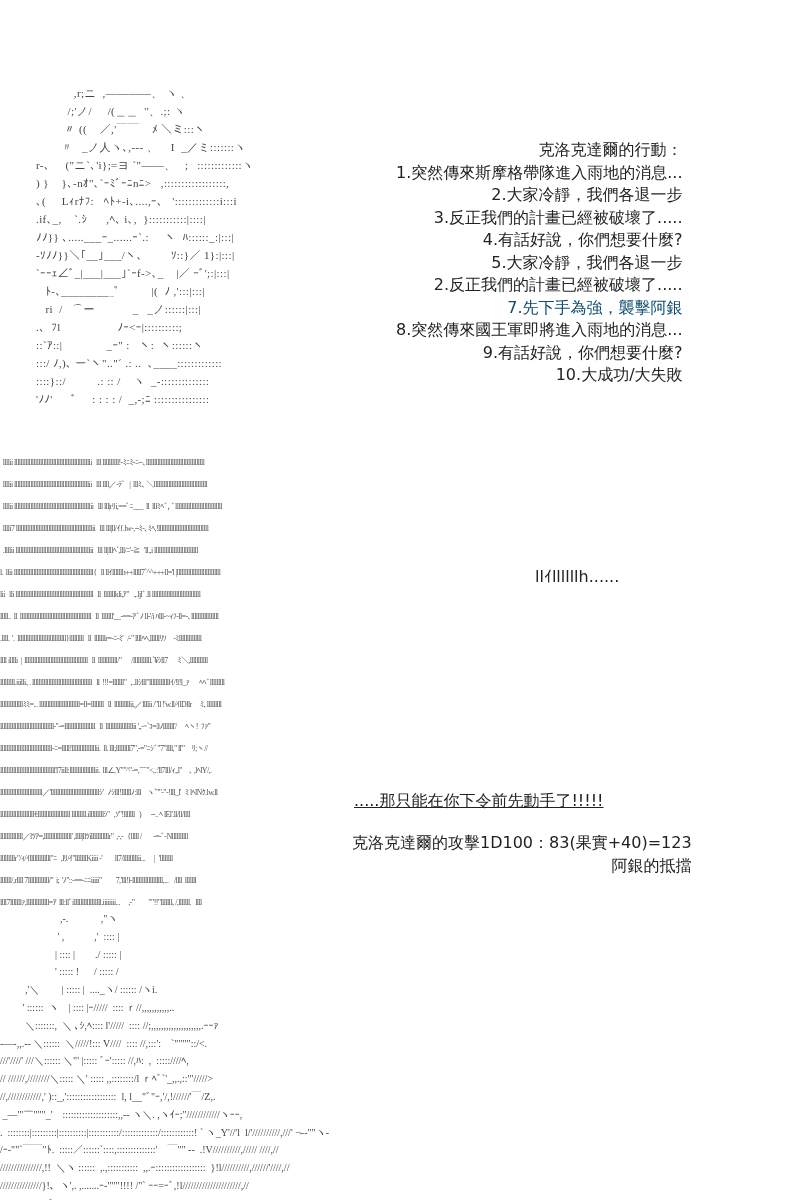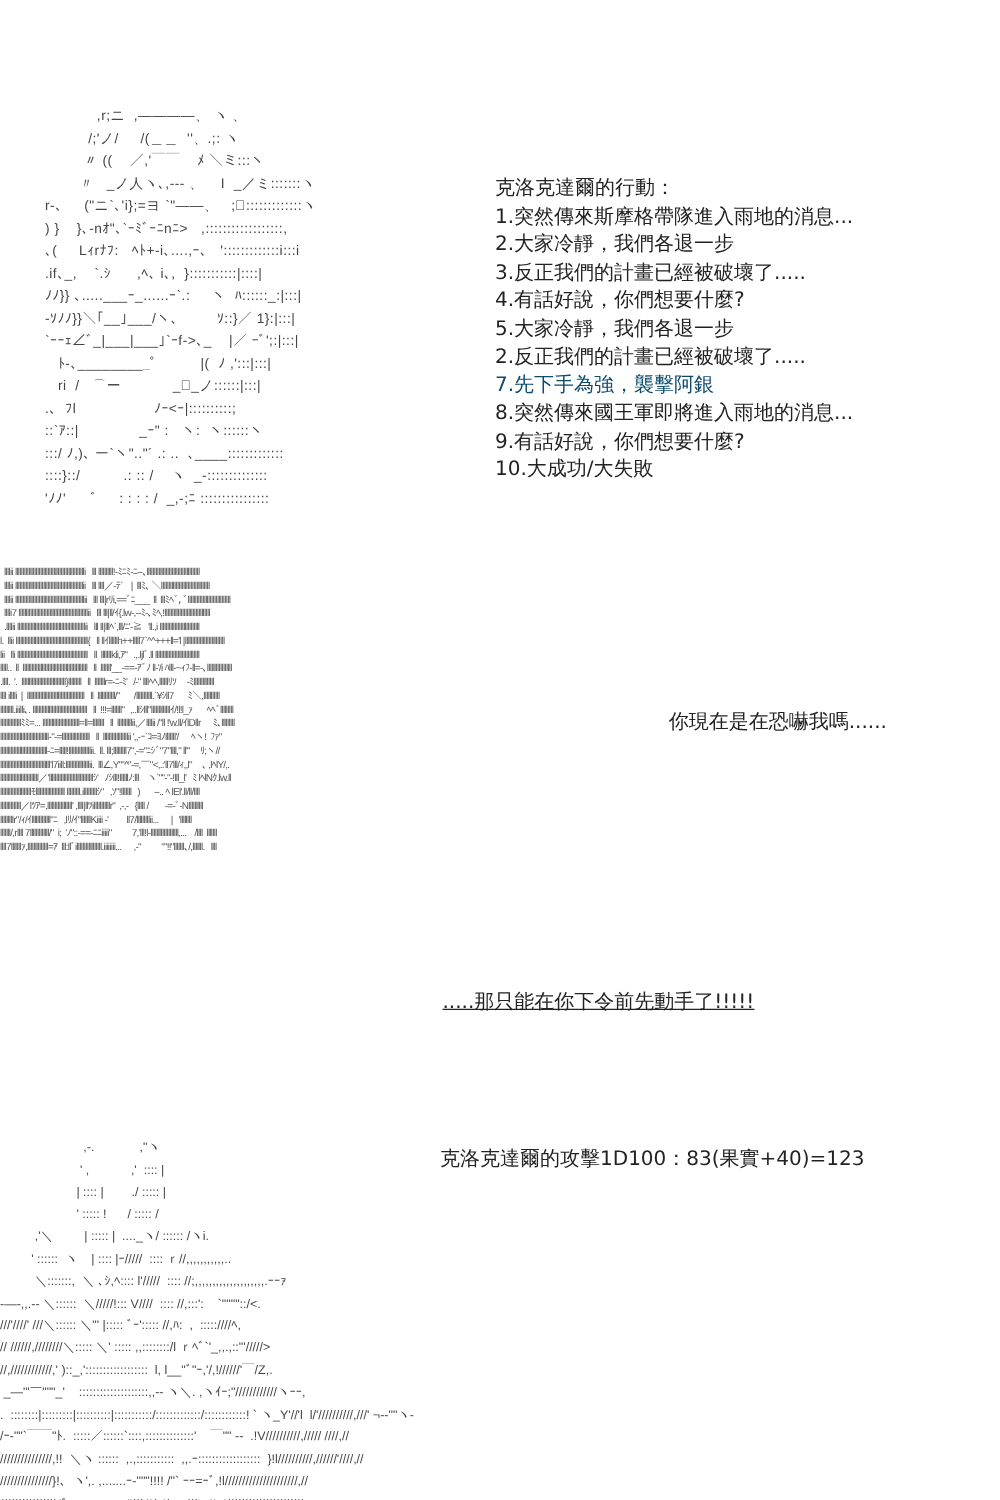--- a/index.html
+++ b/index.html
@@ -1,21 +1,21 @@
 <!DOCTYPE html>
 <html><head>
 <meta charset="utf-8">
 <style>
   html, body { margin:0; padding:0; background:#ffffff; }
   body { width:800px; height:1200px; position:relative; overflow:hidden;
          font-family:"DejaVu Sans", sans-serif; color:#222; }
-  .aa { position:absolute; margin:0; white-space:pre; font-family:Liberation Sans, sans-serif;
+  .aa { position:absolute; margin:0; white-space:pre; font-family:Liberation Serif, serif;
         color:#444; line-height:1; }
   .txt { position:absolute; font-size:16px; line-height:22.5px; color:#222; white-space:nowrap; }
-  .txt div { height:22.5px; }
+  .txt div { height:22.5px;text-align:right; }
   .red { color:#0c4a6e; }
   .dense { color:#555; }
 </style>
 </head>
 <body>
 
 <pre class="aa" style="left:36px; top:84px; font-size:11px; letter-spacing:0.4px; line-height:18px;">            ,r;ニ  ,――――、 ヽ 、
           /;'ノ/     /(＿＿  ''、.;: ヽ
          〃 ((    ／,'￣￣    ﾒ ＼ミ:::ヽ
         〃   _ノ人ヽ､,--- 、    I  _／ミ:::::::ヽ
@@ -41,21 +41,21 @@
   <div>3.反正我們的計畫已經被破壞了.....</div>
   <div>4.有話好說，你們想要什麼?</div>
   <div>5.大家冷靜，我們各退一步</div>
   <div>2.反正我們的計畫已經被破壞了.....</div>
   <div class="red">7.先下手為強，襲擊阿銀</div>
   <div>8.突然傳來國王軍即將進入雨地的消息...</div>
   <div>9.有話好說，你們想要什麼?</div>
   <div>10.大成功/大失敗</div>
 </div>
 
-<pre class="aa dense" style="left:0px; top:452px; font-size:8px; line-height:11px; letter-spacing:-0.6px; width:510px; overflow:hidden;">  llllii llllllllllllllllllllllllllllllllllllllllllllllli   lll llllllllll!-ﾐﾆﾐ-ﾆ--､llllllllllllllllllllllllllllllllllll
+<pre class="aa dense" style="left:0px; top:452px; font-size:8px; line-height:22px; letter-spacing:-0.6px; width:510px; overflow:hidden;">  llllii llllllllllllllllllllllllllllllllllllllllllllllli   lll llllllllll!-ﾐﾆﾐ-ﾆ--､llllllllllllllllllllllllllllllllllll
   llllii llllllllllllllllllllllllllllllllllllllllllllllii   lll llll／-ﾃ`    |  lllﾐ､ ＼lllllllllllllllllllllllllllllllll
   llllii lllllllllllllllllllllllllllllllllllllllllllllllii   lll lll|rﾘi,==ﾞﾆ___  ll  lllﾐﾍﾞ,ﾞlllllllllllllllllllllllllllll
   lllli7 lllllllllllllllllllllllllllllllllllllllllllllllii   lll lll|ll/ｲ{.lw-,--ﾐ-､ﾐﾍ,!lllllllllllllllllllllllllllllll
   .llllii llllllllllllllllllllllllllllllllllllllllllllllii   lll ll|lllﾍ`,lll/ﾆ'-≧   'll.,i lllllllllllllllllllllllllll
 l.  llii lllllllllllllllllllllllllllllllllllllllllllllllll{   ll llｲllllllh++lllll7`^^+++ll='l |lllllllllllllllllllllllllll
 lii   lli llllllllllllllllllllllllllllllllllllllllllllllll   ll  lllllllkli,ｱ"   .,.ljlﾞ.ll llllllllllllllllllllllllllllll
 lllll..  ll  llllllllllllllllllllllllllllllllllllllllllll   ll  lllllll'__-==-ｱﾞﾉ ll-'/i ﾊlll-~ｨﾌ-ll=-､lllllllllllllllll
 .llll.  '.  llllllllllllllllllllllllllllll}lllllllll   ll  lllllllr=-ﾆ-ﾐ'   /-" llllﾍﾍ,llllllﾘｿ     -ﾐllllllllllllll
 llll illlli  |  lllllllllllllllllllllllllllllllllllllll   ll  llllllllllll/"       /lllllllllll.`¥ｼll7       ﾐ＼,lllllllllll
 lllllllll.iiilli､. lllllllllllllllllllllllllllllllllllll   ll  !!!=lllllll"   ,..llｼlll"lllllllllllllｲ/!l!l_ｧ       ﾍﾍﾞlllllllll
@@ -63,26 +63,27 @@
 lllllllllllllllllllllllllllllllll-"-=lllllllllllllllllll   ll  lllllllllllllllllii ',,-ｰ`ｺ=ﾖﾉlllllll'/      ﾍヽ!  ﾌｧ"
 llllllllllllllllllllllllllllllll-ﾆ=lllll!lllllllllllllllii.  ll. lll;lllllllll7",-="ﾆｼﾞ"7"llll," ll'"     ﾘ;ヽ//
 llllllllllllllllllllllllllllllllll'l7iill:llllllllllllllllii.  lll∠,Y""^"-=,￣"&lt;,.:'ll7lll/ｨ,,l"     ､ ,lﾍlY/,.
 llllllllllllllllllllllllll／'llllllllllllllllllllllllllllllｼ'   ﾉｼlll!llllllﾉ:lll    ヽ`""-"-!lll_l'   ﾐ lﾍlNｸ.lw.ll
 lllllllllllllllllllllﾓllllllllllllllllllll lllllllll.illlllllllｼ"   ,ｿ"!lllllll   )       --.. ﾍ lEl'.ll/ll/llll
 llllllllllllll／lﾂｱ=,lllllllllllllllll' ,llll|llﾂilllllllllllr"  ,-,-   {lllll /        -=-ﾞ-Nllllllllll
 lllllllllr"/ｨ/ｲlllllllllllll"ﾆ   ,lﾘ/ｲ"lllllllKiiii -'         ll7/lllllllllii...      |   'llllllll
 lllllll/,rllll 7lllllllllllll/"  i;  'ﾉ"::-==-ﾆﾆiiiii"          7,'lll!l-lllllllllllllllllll,...    /llll  lllllll
 llll7lllllllｧ,llllllllllllll=ｱ  lll:llﾞilllllllllllllllll.iiiiiiii...      ,-"          ""!!"lllllll､/,lllllll.   llll</pre>
 
-<div class="txt" style="left:535px; top:566px;">你現在是在恐嚇我嗎......</div>
+<div class="txt" style="left:535px; top:566px;">llｲllllllh......</div>
 
 <div class="txt" style="left:354px; top:790px;text-decoration:underline;">.....那只能在你下令前先動手了!!!!!</div>
 
-<div class="txt" style="left:352px; top:916px;">
+<div class="txt" style="left:352px; top:832px;">
   <div>克洛克達爾的攻擊1D100：83(果實+40)=123</div>
+  <div>阿銀的抵擋</div>
 </div>
 
 <pre class="aa" style="left:0px; top:910px; font-size:10px; line-height:17.8px; letter-spacing:0px; width:620px; overflow:hidden;">                        ,-.             ,"ヽ
                        ' ,            ,'  :::: |
                       | :::: |        ./ ::::: |
                       ' ::::: !      / ::::: /
           ,'＼         | ::::: |  ...._ヽ/ :::::: /ヽi.
          ' ::::::  ヽ    | :::: |ｰ/////  :::: ｒ//,,,,,,,,,,,..
           ＼:::::::,  ＼ ､ｼ,ﾍ:::: l'/////  :::: //;,,,,,,,,,,,,,,,,,,,,.ｰｰｧ
 -―-,,.-- ＼::::::  ＼/////!::: V////  :::: //,:::':    `""""::/&lt;.

